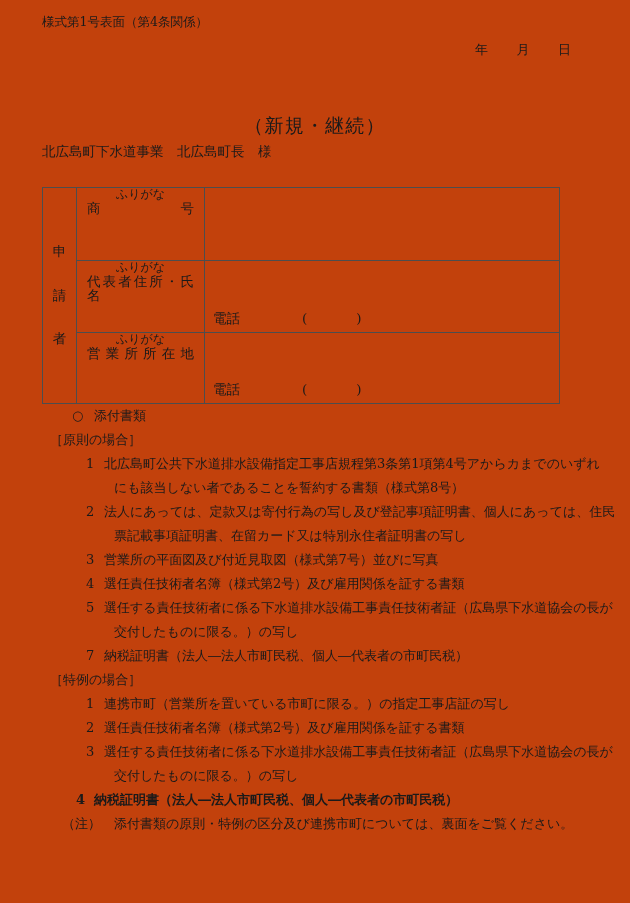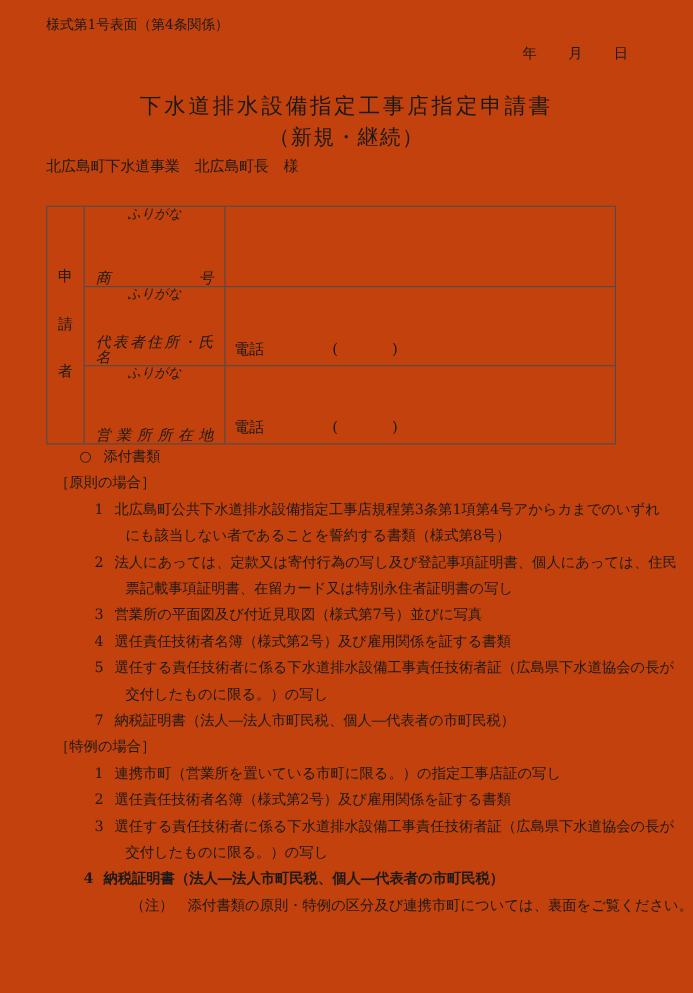--- a/index.html
+++ b/index.html
@@ -35,58 +35,57 @@
   .cell{box-sizing:border-box;}
   .rowgroup{
     grid-column:1;grid-row:1/4;
     border-right:1px solid #4d4d4d;
     display:flex;flex-direction:column;align-items:center;justify-content:center;
     gap:30px;font-size:13.5px;line-height:1;
   }
   .cell-label{
     grid-column:2;
     border-right:1px solid #4d4d4d;
-    display:flex;flex-direction:column;justify-content:space-between;
-    padding:0 10px;gap:20px;font-style:italic;
+    display:flex;flex-direction:column;justify-content:flex-start;
+    padding:0 10px;gap:0;
   }
   .cell-input{grid-column:3;position:relative;}
   .rb{border-bottom:1px solid #4d4d4d;}
   .furigana{text-align:center;font-size:12px;line-height:13px;}
   .flabel{font-size:13.5px;line-height:14px;text-align:justify;text-align-last:justify;}
   .phone{position:absolute;left:8px;bottom:6px;font-size:13.5px;line-height:15px;display:flex;align-items:baseline;}
   .popen{margin-left:62px;}
   .pclose{margin-left:49px;}
 
   
   .attachments{position:absolute;left:0;top:404px;width:630px;font-size:13px;}
   .line{height:24px;line-height:24px;white-space:nowrap;}
   .l-heading{padding-left:72px;}
   .l-heading .marker{display:inline-block;width:22px;}
   .l-section{padding-left:50px;}
   .l-item{padding-left:86px;}
   .l-item .num{display:inline-block;width:18px;}
   .l-cont{padding-left:114px;}
   .l-item-sp4{padding-left:76px;font-weight:bold;}
   .l-item-sp4 .num{display:inline-block;width:18px;}
-  .l-note{padding-left:62px;text-align:right;}
+  .l-note{padding-left:62px;}
 </style>
 </head>
 <body>
 
 <div class="page">
 
   <div class="form-code">様式第1号表面（第4条関係）</div>
 
   <div class="date-line">
     <span>年</span>
     <span>月</span>
     <span>日</span>
   </div>
 
-  <h1 class="title">下水道排水設備指定工事店指定申請書</h1>
   <div class="subtitle">（新規・継続）</div>
   <div class="addressee">北広島町下水道事業　北広島町長　様</div>
 
   <div class="app-table">
     <div class="cell rowgroup">
       <span>申</span>
       <span>請</span>
       <span>者</span>
     </div>
 

